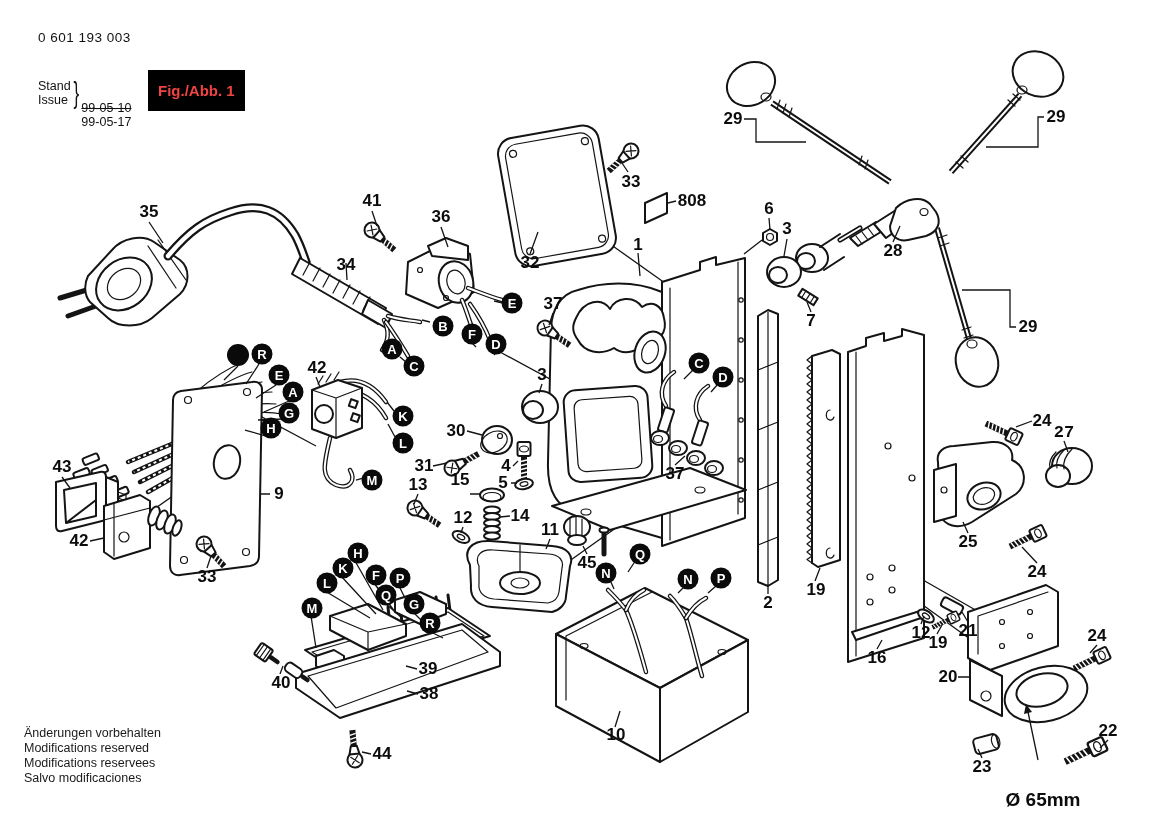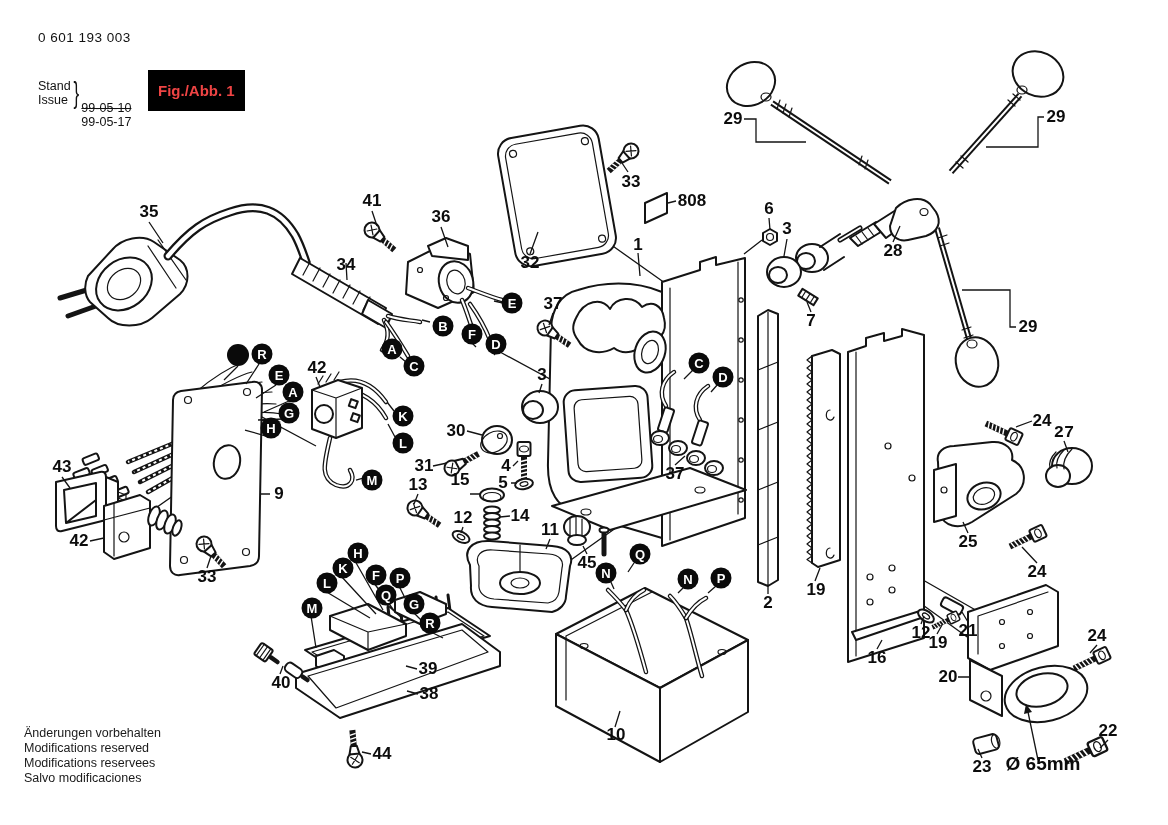--- a/index.html
+++ b/index.html
@@ -526,21 +526,21 @@
       <div class="plabel" style="left: 968px; top: 631px;">21</div>
       <div class="plabel" style="left: 948px; top: 677px;">20</div>
       <div class="plabel" style="left: 1042px; top: 421px;">24</div>
       <div class="plabel" style="left: 1064px; top: 432px; font-family: Liberation Mono, monospace;">27</div>
       <div class="plabel" style="left: 968px; top: 542px;">25</div>
       <div class="plabel" style="left: 1037px; top: 572px;">24</div>
       <div class="plabel" style="left: 1097px; top: 636px;">24</div>
       <div class="plabel" style="left: 1108px; top: 731px;">22</div>
       <div class="plabel" style="left: 982px; top: 767px;">23</div>
       <div class="plabel" style="left: 675px; top: 474px;">37</div>
-      <div class="plabel big" style="left: 1043px; top: 764px;">Ø 65mm</div>
+      <div class="plabel big" style="left: 1043px; top: 800px;">Ø 65mm</div>
       <div class="callout dot" style="left: 238px; top: 355px;"></div>
       <div class="callout" style="left: 262px; top: 354px;">R</div>
       <div class="callout" style="left: 279px; top: 375px;">E</div>
       <div class="callout" style="left: 293px; top: 392px;">A</div>
       <div class="callout" style="left: 289px; top: 413px;">G</div>
       <div class="callout" style="left: 271px; top: 428px;">H</div>
       <div class="callout" style="left: 403px; top: 416px;">K</div>
       <div class="callout" style="left: 403px; top: 443px;">L</div>
       <div class="callout" style="left: 372px; top: 480px;">M</div>
       <div class="callout" style="left: 443px; top: 326px;">B</div>

